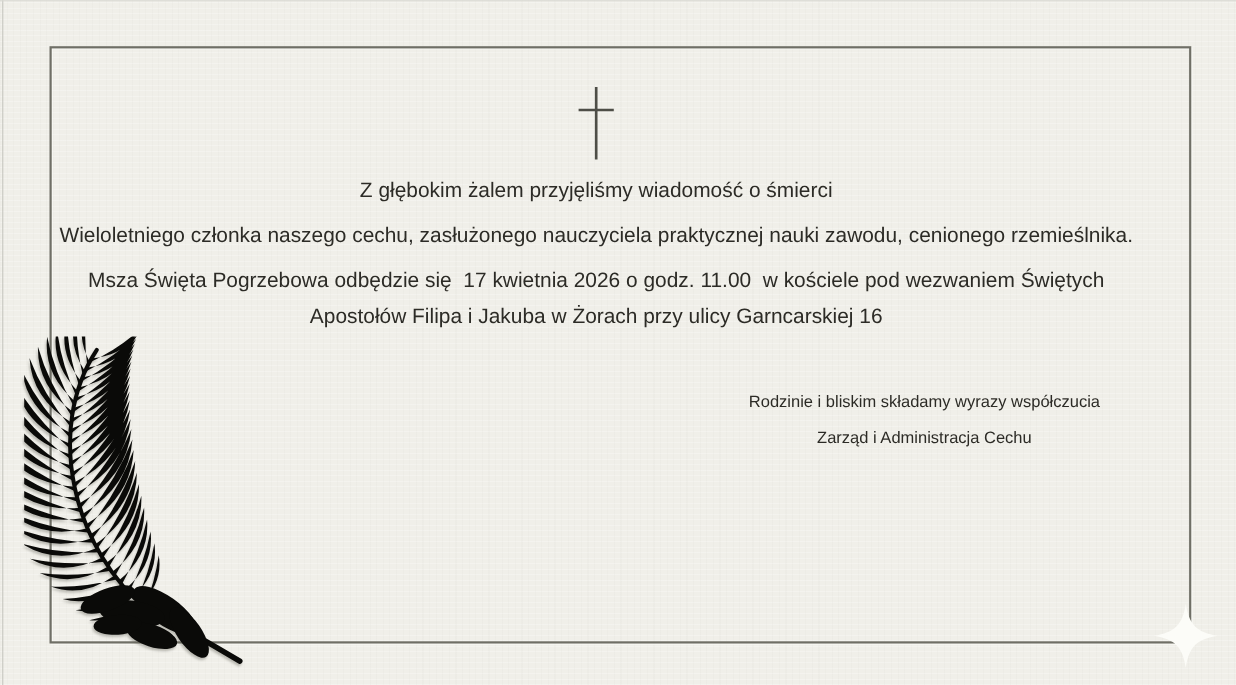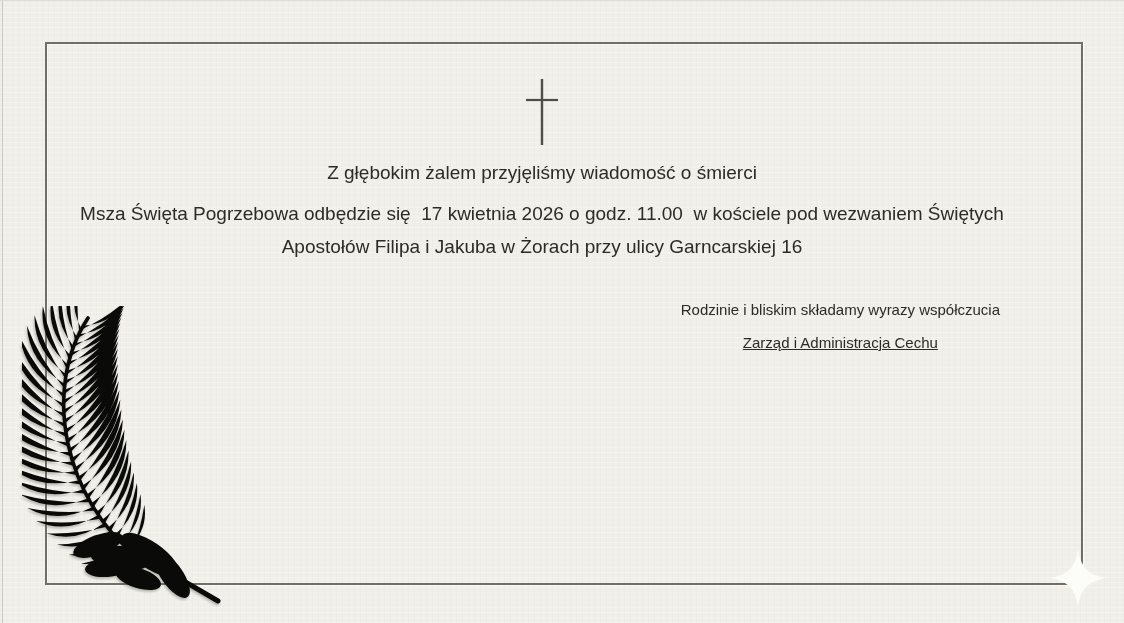--- a/index.html
+++ b/index.html
@@ -40,48 +40,49 @@
     white-space:pre-wrap;
   }
   .intro{margin-top:6px;}
   .name{
     margin-top:9px;
     font-size:20px;font-weight:700;line-height:33px;
     letter-spacing:.2px;
   }
   .burial{margin-top:3px;}
   .sign-off{
-    margin-top:34px;
+    margin-top:48px;
     margin-right:40px;
     margin-left:auto;
     width:max-content;
     text-align:center;
     font-size:15px;line-height:26px;
   }
-  .sign-off .sig{margin-top:7px;text-decoration:underline;}
+  .sign-off .sig{margin-top:7px;}
   .palm{
     position:absolute;left:22px;top:306px;width:220px;height:316px;
     filter:drop-shadow(-1px 2px 1px rgba(95,95,84,.38));
   }
   .sparkle{position:absolute;left:1049px;top:549px;width:58px;height:58px;}
 </style>
 </head>
 <body>
 
 <div class="page">
 
   <div class="frame"></div>
 
   <div class="content">
     <svg class="cross" viewBox="0 0 34 68" aria-hidden="true">
       <line x1="17" y1="1" x2="17" y2="67" stroke="#4e4e47" stroke-width="2.4"></line>
       <line x1="1" y1="22" x2="33" y2="22" stroke="#4e4e47" stroke-width="2.2"></line>
     </svg>
 
     <div class="line intro">Z głębokim żalem przyjęliśmy wiadomość o śmierci</div>
+    <div class="line">Wieloletniego członka naszego cechu, zasłużonego nauczyciela praktycznej nauki zawodu, cenionego rzemieślnika.</div>
     <div class="line">Msza Święta Pogrzebowa odbędzie się  17 kwietnia 2026 o godz. 11.00  w kościele pod wezwaniem Świętych Apostołów Filipa i Jakuba w Żorach przy ulicy Garncarskiej 16</div>
 
     <div class="sign-off">
       <div>Rodzinie i bliskim składamy wyrazy współczucia</div>
       <div class="sig">Zarząd i Administracja Cechu</div>
     </div>
   </div>
 
   <svg class="palm" id="palm-svg" viewBox="0 0 220 316" aria-hidden="true">
       <path d="M61.2,19.8 Q91.6,17.2 104.8,-6.3 Q86.2,11.2 59.0,23.7 Z M59.5,23.0 Q45.8,-2.7 57.8,-25.4 Q53.4,-1.4 57.4,27.0 Z M56.8,28.4 Q89.8,24.1 103.2,-2.2 Q83.7,17.8 54.8,32.4 Z M55.2,31.6 Q37.8,5.3 48.4,-20.6 Q46.1,5.8 53.4,35.7 Z M52.9,37.2 Q88.4,31.2 101.7,2.2 Q81.5,24.7 51.2,41.3 Z M51.6,40.5 Q30.3,14.0 39.0,-14.8 Q39.2,13.7 50.0,44.8 Z M49.6,46.2 Q87.4,38.3 100.5,6.8 Q79.7,31.7 48.2,50.5 Z M48.5,49.6 Q23.3,23.5 29.8,-7.9 Q32.8,22.4 47.2,54.0 Z M46.9,55.4 Q86.6,45.7 99.3,11.8 Q78.3,38.9 45.8,59.8 Z M46.1,58.9 Q17.0,33.8 20.9,0.1 Q26.9,31.7 45.0,63.3 Z M44.8,64.8 Q86.2,53.2 98.3,17.1 Q77.2,46.3 43.9,69.2 Z M44.1,68.4 Q11.5,44.8 12.5,9.2 Q21.7,41.7 43.4,72.8 Z M43.2,74.3 Q86.0,60.8 97.5,22.8 Q76.4,54.0 42.6,78.8 Z M42.8,78.0 Q6.9,56.4 4.8,19.4 Q17.1,52.3 42.3,82.4 Z M42.2,84.0 Q86.1,68.7 96.8,29.0 Q75.9,61.9 41.9,88.5 Z M42.0,87.6 Q3.1,68.5 -2.2,30.6 Q13.3,63.4 41.7,92.1 Z M41.7,93.7 Q86.5,76.7 96.3,35.6 Q75.8,70.0 41.6,98.2 Z M41.7,97.4 Q0.4,81.1 -8.3,42.8 Q10.4,75.0 41.7,101.9 Z M41.8,103.5 Q87.1,84.9 96.0,42.6 Q76.0,78.4 41.9,108.0 Z M42.0,107.1 Q-1.4,94.0 -13.4,55.7 Q8.3,87.0 42.2,111.6 Z M42.4,113.3 Q87.9,93.2 95.9,50.0 Q76.4,86.9 42.7,117.7 Z M42.7,116.9 Q-2.1,107.1 -17.3,69.4 Q7.1,99.2 43.2,121.4 Z M43.5,123.0 Q88.9,101.7 96.0,57.9 Q77.2,95.6 44.1,127.5 Z M44.0,126.7 Q-1.9,120.3 -20.0,83.7 Q6.8,111.7 44.7,131.2 Z M45.0,132.8 Q90.2,110.4 96.3,66.2 Q78.3,104.5 45.9,137.2 Z M45.7,136.4 Q-0.5,133.6 -21.5,98.4 Q7.4,124.3 46.7,140.8 Z M47.1,142.5 Q91.6,119.1 96.8,74.9 Q79.7,113.5 48.1,146.8 Z M48.0,146.1 Q1.8,146.8 -21.7,113.4 Q9.0,137.0 49.1,150.4 Z M49.6,152.0 Q93.3,127.9 97.5,84.0 Q81.3,122.6 50.9,156.4 Z M50.7,155.6 Q5.2,159.8 -20.5,128.6 Q11.6,149.6 52.0,159.9 Z M52.6,161.5 Q95.2,136.8 98.4,93.5 Q83.3,131.8 54.1,165.8 Z M53.9,165.0 Q9.6,172.5 -18.0,143.8 Q15.0,162.0 55.4,169.3 Z M56.1,170.8 Q97.3,145.8 99.5,103.2 Q85.5,141.1 57.8,175.0 Z M57.5,174.3 Q14.9,184.8 -14.1,158.9 Q19.4,174.2 59.3,178.4 Z M60.0,180.0 Q99.6,154.7 100.9,113.2 Q88.0,150.4 61.9,184.0 Z M61.6,183.3 Q21.0,196.7 -8.9,173.7 Q24.7,186.1 63.5,187.4 Z M64.3,188.9 Q102.1,163.7 102.5,123.5 Q90.8,159.8 66.4,192.9 Z M66.1,192.2 Q28.1,208.0 -2.4,188.1 Q30.8,197.5 68.2,196.1 Z M69.1,197.6 Q104.8,172.6 104.4,134.0 Q93.9,169.0 71.4,201.5 Z M71.0,200.8 Q35.9,218.7 5.3,201.9 Q37.7,208.4 73.3,204.6 Z M74.3,206.0 Q107.8,181.4 106.5,144.6 Q97.3,178.3 76.7,209.8 Z M76.3,209.1 Q44.3,228.6 14.1,215.0 Q45.3,218.8 78.9,212.8 Z M79.9,214.1 Q111.0,190.1 109.0,155.4 Q101.0,187.4 82.5,217.8 Z M82.1,217.1 Q53.5,237.8 24.1,227.2 Q53.7,228.5 84.8,220.7 Z M85.8,221.9 Q114.5,198.7 111.7,166.2 Q105.0,196.4 88.7,225.4 Z M88.2,224.8 Q63.1,246.2 34.9,238.5 Q62.6,237.5 91.1,228.2 Z M92.2,229.4 Q118.2,207.1 114.9,177.1 Q109.4,205.2 95.2,232.7 Z M94.7,232.1 Q73.2,253.7 46.7,248.8 Q72.1,245.8 97.8,235.4 Z M98.9,236.5 Q122.2,215.4 118.4,187.9 Q114.1,213.9 102.1,239.6 Z M101.6,239.0 Q83.6,260.3 59.1,257.8 Q82.0,253.2 104.8,242.1 Z M106.0,243.1 Q126.5,223.4 122.3,198.7 Q119.1,222.3 109.4,246.1 Z M107.0,244.0 Q91.7,264.7 68.9,263.9 Q89.8,258.2 110.4,247.0 Z " fill="#0a0a08"></path>

